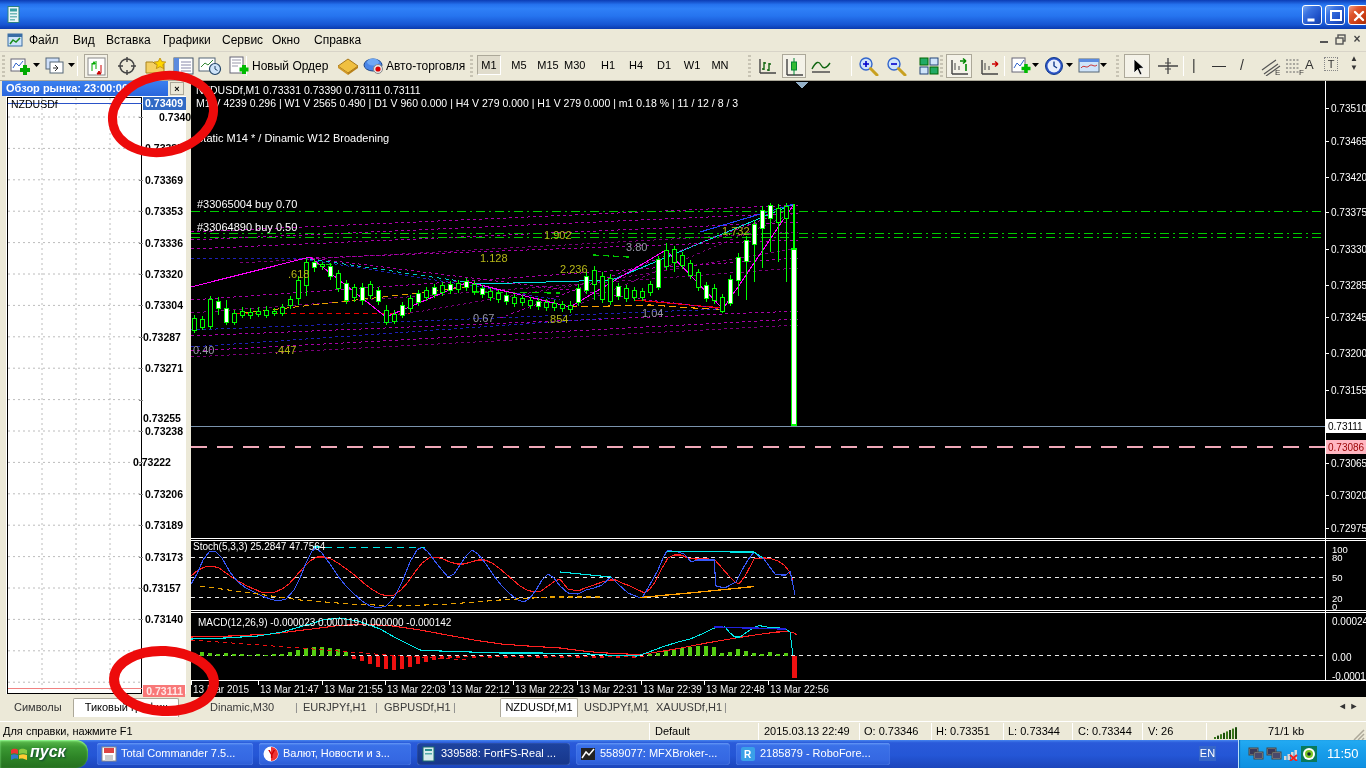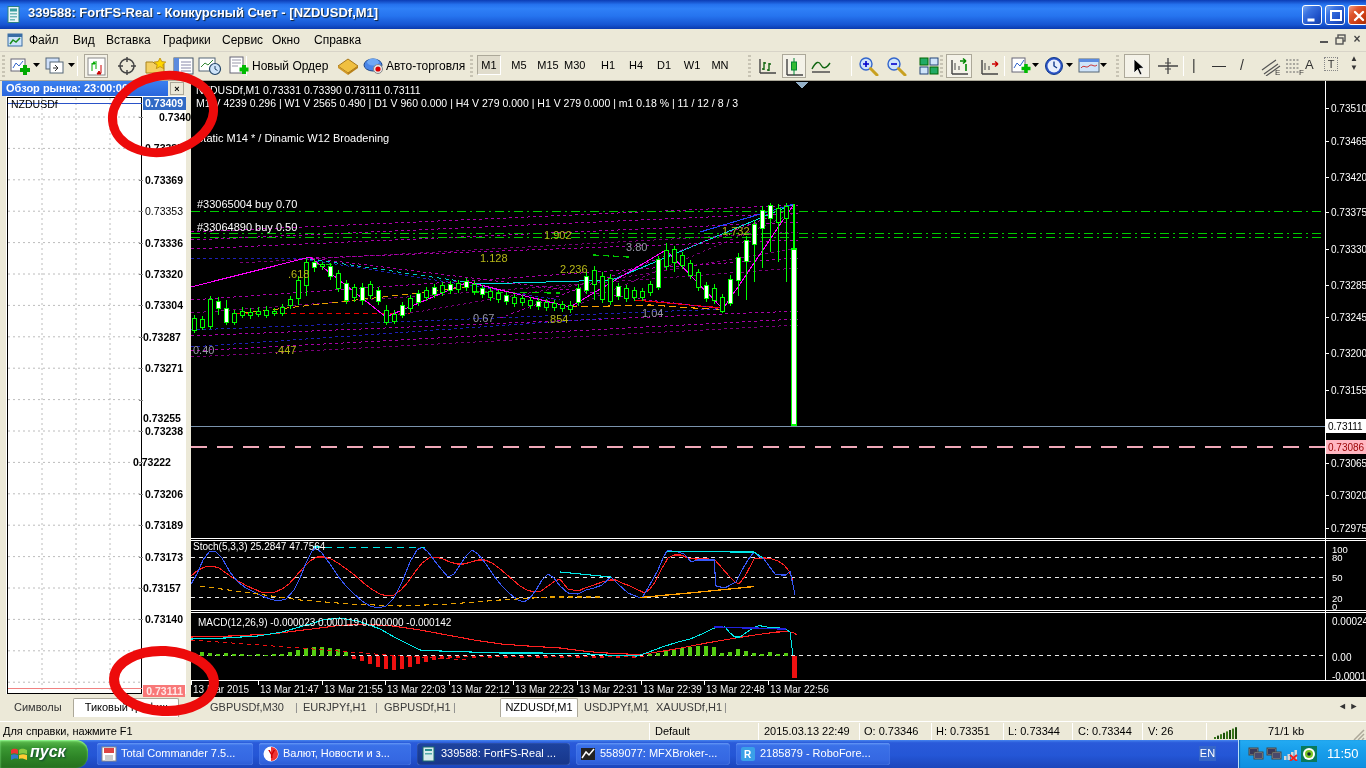--- a/index.html
+++ b/index.html
@@ -7,21 +7,20 @@
 </style></head>
 <body>
 <div style="position:absolute;left:0;top:0;width:1366px;height:29px;background:linear-gradient(180deg,#0c3cb4 0%,#2572ee 16%,#2f80f7 30%,#2674ef 55%,#1655d2 85%,#0a3aae 100%)">
     <svg style="position:absolute;left:6px;top:6px" width="17" height="17" viewBox="0 0 17 17">
       <rect x="2" y="0.5" width="11" height="16" fill="#e8f6f6" stroke="#2a8080"></rect>
       <rect x="4" y="2.5" width="7" height="3" fill="#38a0a0"></rect>
       <rect x="4" y="7" width="7" height="1.5" fill="#70b8b8"></rect>
       <rect x="4" y="10" width="7" height="1.5" fill="#70b8b8"></rect>
       <rect x="4" y="13" width="5" height="1.5" fill="#70b8b8"></rect>
     </svg>
-    <div style="position:absolute;left:28px;top:5px;font-size:13px;font-weight:bold;color:#fff;text-shadow:1px 1px 1px #123;font-family:'Liberation Sans',sans-serif">339588: FortFS-Real - Конкурсный Счет - [NZDUSDf,M1]</div>
     <div style="position:absolute;left:1302px;top:5px;width:20px;height:20px;border-radius:3px;border:1px solid #fff;background:linear-gradient(135deg,#7aa8f0 0%,#3a72e0 30%,#1e50c8 70%,#1840a0 100%)"><svg width="20" height="20" viewBox="0 0 20 20">
         <rect x="4.5" y="12.5" width="7" height="3" fill="#fff"></rect>
       </svg></div>
     <div style="position:absolute;left:1325px;top:5px;width:20px;height:20px;border-radius:3px;border:1px solid #fff;background:linear-gradient(135deg,#7aa8f0 0%,#3a72e0 30%,#1e50c8 70%,#1840a0 100%)"><svg width="20" height="20" viewBox="0 0 20 20">
         <rect x="5" y="5" width="10" height="9" fill="none" stroke="#fff" stroke-width="2"></rect>
       </svg></div>
     <div style="position:absolute;left:1348px;top:5px;width:20px;height:20px;border-radius:3px;border:1px solid #fff;background:linear-gradient(135deg,#f0a088 0%,#e0572f 30%,#c83a10 70%,#a02c08 100%)"><svg width="20" height="20" viewBox="0 0 20 20">
         <path d="M6 6 L14 14 M14 6 L6 14" stroke="#fff" stroke-width="2.4" stroke-linecap="round"></path>
       </svg></div>
   </div>
@@ -243,21 +242,21 @@
     </svg>
     <div style="position:absolute;left:11px;top:17px;font-size:10.5px;color:#000">NZDUSDf</div>
     <div style="position:absolute;left:143px;top:16px;width:43px;height:94px;background:#316ac5;height:13px;top:16px"></div>
     <div style="position:absolute;left:143px;top:16px;width:42px;height:13px;background:#316ac5;color:#fff;font-size:10.5px;font-weight:bold;text-align:right;padding-right:2px;line-height:13px">0.73409</div>
     <div style="position:absolute;left:143px;top:30px;width:56px;height:13px;color:#000;font-size:10.5px;font-weight:bold;text-align:right;padding-right:2px;line-height:13px">0.73402</div>
     <div style="position:absolute;left:139px;top:36px;width:4px;height:1px;background:#888"></div>
     <div style="position:absolute;left:143px;top:61px;width:42px;height:13px;color:#000;font-size:10.5px;font-weight:bold;text-align:right;padding-right:2px;line-height:13px">0.73385</div>
     <div style="position:absolute;left:139px;top:67px;width:4px;height:1px;background:#888"></div>
     <div style="position:absolute;left:143px;top:93px;width:42px;height:13px;color:#000;font-size:10.5px;font-weight:bold;text-align:right;padding-right:2px;line-height:13px">0.73369</div>
     <div style="position:absolute;left:139px;top:99px;width:4px;height:1px;background:#888"></div>
-    <div style="position:absolute;left:143px;top:124px;width:42px;height:13px;color:#000;font-size:10.5px;font-weight:normal;text-align:right;padding-right:2px;line-height:13px">0.73353</div>
+    <div style="position:absolute;left:143px;top:124px;width:42px;height:13px;color:#000;font-size:10.5px;font-weight:bold;text-align:right;padding-right:2px;line-height:13px">0.73353</div>
     <div style="position:absolute;left:139px;top:130px;width:4px;height:1px;background:#888"></div>
     <div style="position:absolute;left:143px;top:156px;width:42px;height:13px;color:#000;font-size:10.5px;font-weight:bold;text-align:right;padding-right:2px;line-height:13px">0.73336</div>
     <div style="position:absolute;left:139px;top:162px;width:4px;height:1px;background:#888"></div>
     <div style="position:absolute;left:143px;top:187px;width:42px;height:13px;color:#000;font-size:10.5px;font-weight:bold;text-align:right;padding-right:2px;line-height:13px">0.73320</div>
     <div style="position:absolute;left:139px;top:193px;width:4px;height:1px;background:#888"></div>
     <div style="position:absolute;left:143px;top:218px;width:42px;height:13px;color:#000;font-size:10.5px;font-weight:bold;text-align:right;padding-right:2px;line-height:13px">0.73304</div>
     <div style="position:absolute;left:139px;top:224px;width:4px;height:1px;background:#888"></div>
     <div style="position:absolute;left:143px;top:250px;width:42px;height:13px;color:#000;font-size:10.5px;font-weight:bold;text-align:left;padding-right:20px;line-height:13px">0.73287</div>
     <div style="position:absolute;left:139px;top:256px;width:4px;height:1px;background:#888"></div>
     <div style="position:absolute;left:143px;top:281px;width:42px;height:13px;color:#000;font-size:10.5px;font-weight:bold;text-align:right;padding-right:2px;line-height:13px">0.73271</div>
@@ -640,21 +639,21 @@
     <line x1="0" y1="459" x2="1175" y2="459" stroke="#fff" stroke-width="1"></line>
     <line x1="0" y1="529" x2="1175" y2="529" stroke="#fff" stroke-width="1"></line>
     <line x1="0" y1="531" x2="1175" y2="531" stroke="#fff" stroke-width="1"></line>
     <line x1="0" y1="599" x2="1175" y2="599" stroke="#fff" stroke-width="1"></line>
     <line x1="1134" y1="0" x2="1134" y2="600" stroke="#fff"></line>
     <polygon points="605,1 617,1 611,8" fill="#94b0c8"></polygon>
   </svg>
 <div style="position:absolute;left:0;top:697px;width:1366px;height:24px;background:#ece9d8">
     <div style="position:absolute;left:14px;top:4px;font-size:11px;color:#333">Символы</div>
     <div style="position:absolute;left:73px;top:1px;width:106px;height:19px;background:#fff;border:1px solid #aca899;border-bottom:none;border-radius:2px 2px 0 0;font-size:11px;color:#000;text-align:center;line-height:17px">Тиковый график</div>
-    <div style="position:absolute;left:210px;top:4px;font-size:11px;color:#3a3a3a">GBPUSDf,M30</div>
+    <div style="position:absolute;left:210px;top:4px;font-size:11px;color:#3a3a3a">Dinamic,M30</div>
     <div style="position:absolute;left:303px;top:4px;font-size:11px;color:#3a3a3a">EURJPYf,H1</div>
     <div style="position:absolute;left:384px;top:4px;font-size:11px;color:#3a3a3a">GBPUSDf,H1</div>
     <div style="position:absolute;left:584px;top:4px;font-size:11px;color:#3a3a3a">USDJPYf,M1</div>
     <div style="position:absolute;left:656px;top:4px;font-size:11px;color:#3a3a3a">XAUUSDf,H1</div>
     <div style="position:absolute;left:295px;top:4px;font-size:11px;color:#888">|</div>
     <div style="position:absolute;left:375px;top:4px;font-size:11px;color:#888">|</div>
     <div style="position:absolute;left:453px;top:4px;font-size:11px;color:#888">|</div>
     <div style="position:absolute;left:645px;top:4px;font-size:11px;color:#888">|</div>
     <div style="position:absolute;left:724px;top:4px;font-size:11px;color:#888">|</div>
     <div style="position:absolute;left:500px;top:1px;width:78px;height:19px;background:#fff;border:1px solid #aca899;border-bottom:none;border-radius:2px 2px 0 0;font-size:11px;color:#000;text-align:center;line-height:17px">NZDUSDf,M1</div>

